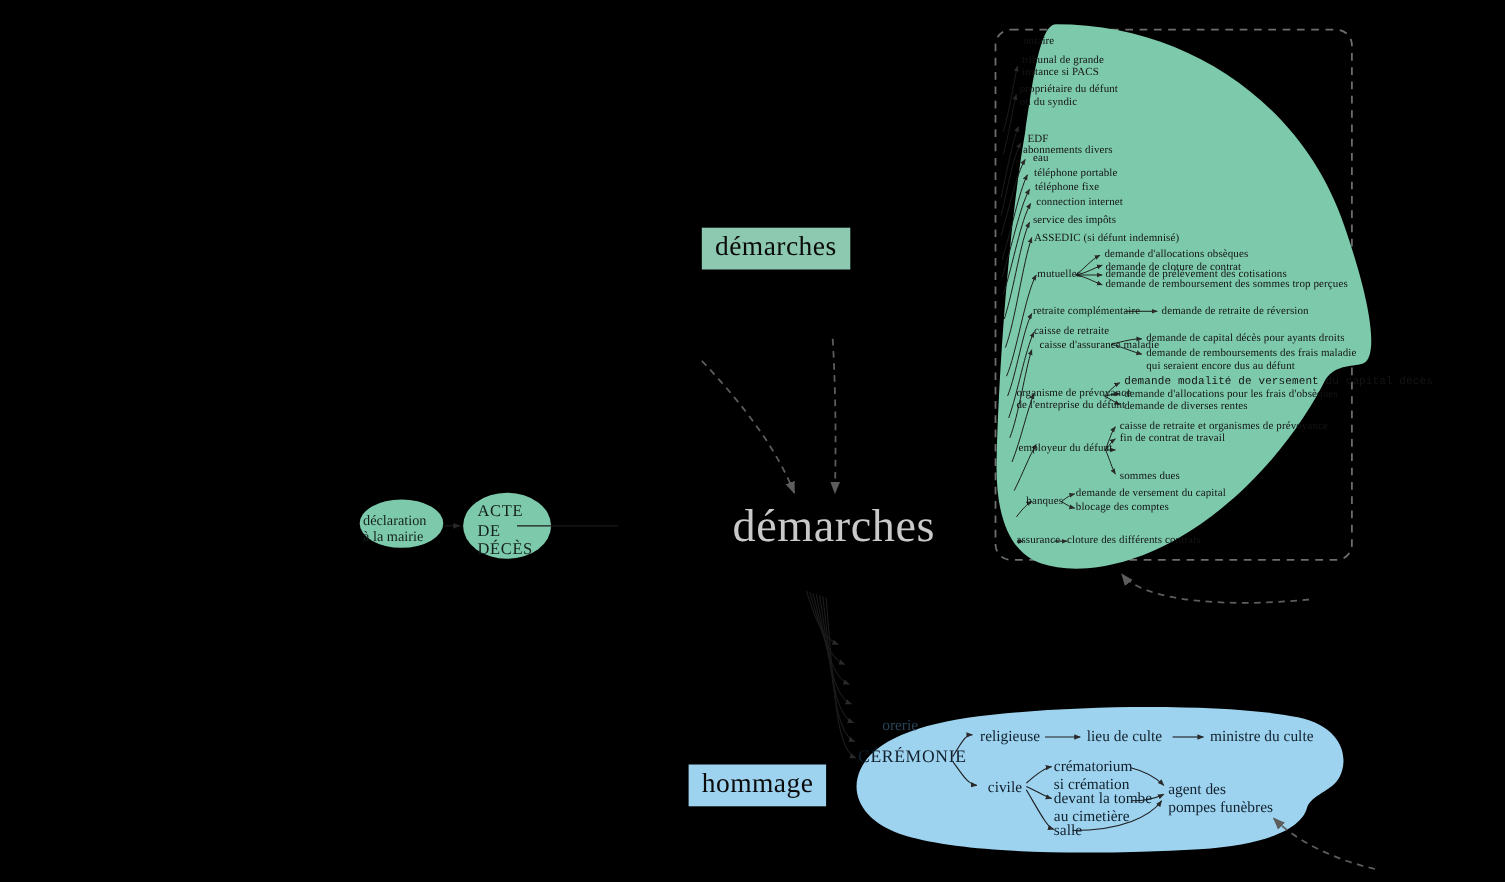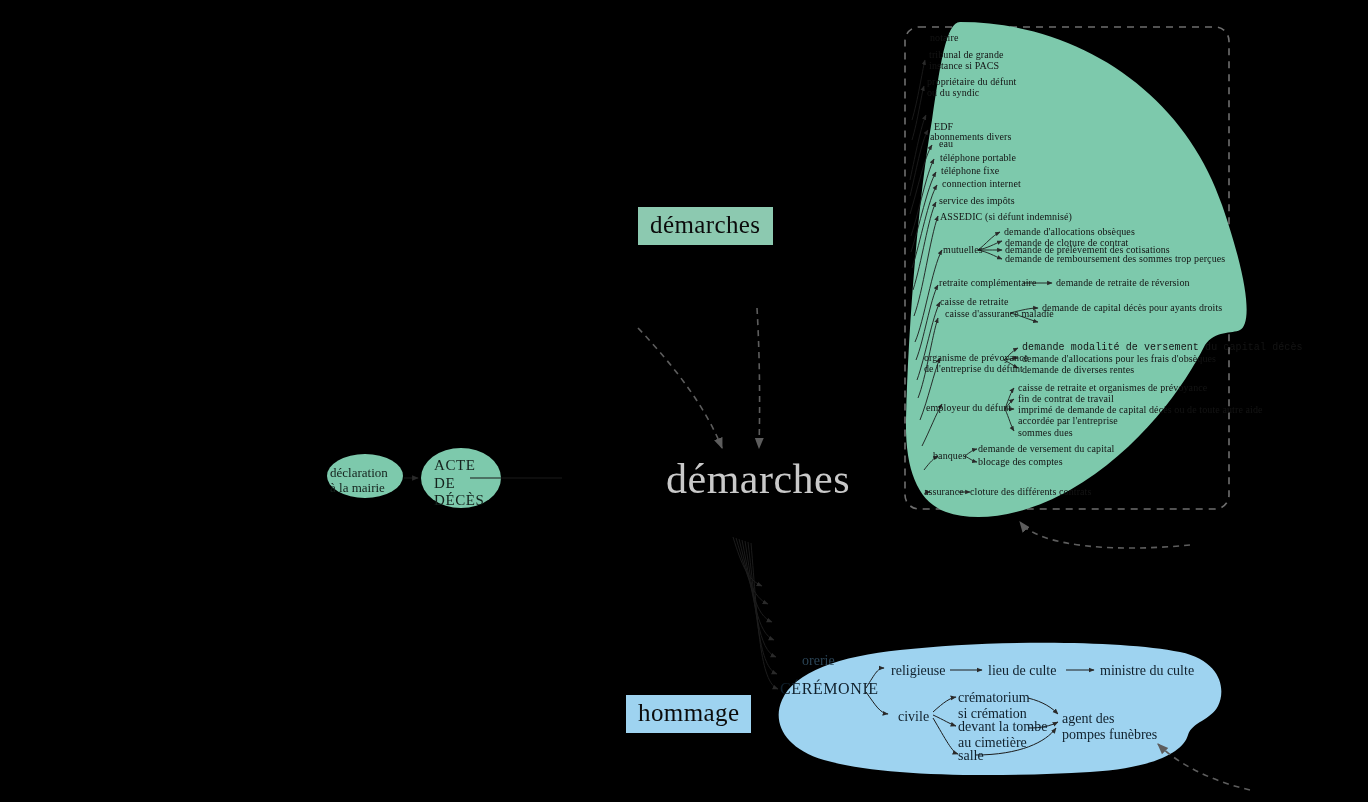--- a/index.html
+++ b/index.html
@@ -200,32 +200,32 @@
   <div class="txt n" style="left:1005px;top:245px;">demande de prélèvement des cotisations</div>
   <div class="txt n" style="left:1005px;top:254px;">demande de remboursement des sommes trop perçues</div>
 
   <div class="txt n" style="left:939px;top:278px;">retraite complémentaire</div>
   <div class="txt n" style="left:1056px;top:278px;">demande de retraite de réversion</div>
 
   <div class="txt n" style="left:940px;top:297px;">caisse de retraite</div>
 
   <div class="txt n" style="left:945px;top:309px;">caisse d'assurance maladie</div>
   <div class="txt n" style="left:1042px;top:303px;">demande de capital décès pour ayants droits</div>
+  <div class="txt n" style="left:1042px;top:317px;">demande de remboursements des frais maladie
+qui seraient encore dus au défunt</div>
 
   <div class="txt n" style="left:924px;top:353px;">organisme de prévoyance
 de l'entreprise du défunt</div>
   <div class="txt n" style="left:1022px;top:343px;font-family:Liberation Mono, monospace;">demande modalité de versement du capital décès</div>
   <div class="txt n" style="left:1022px;top:354px;">demande d'allocations pour les frais d'obsèques</div>
   <div class="txt n" style="left:1022px;top:365px;">demande de diverses rentes</div>
 
   <div class="txt n" style="left:926px;top:403px;">employeur du défunt</div>
   <div class="txt n" style="left:1018px;top:383px;">caisse de retraite et organismes de prévoyance</div>
   <div class="txt n" style="left:1018px;top:394px;">fin de contrat de travail</div>
-  <div class="txt n" style="left:1018px;top:405px;">imprimé de demande de capital décès ou de toute autre aide
-accordée par l'entreprise</div>
   <div class="txt n" style="left:1018px;top:428px;">sommes dues</div>
 
   <div class="txt n" style="left:933px;top:451px;">banques</div>
   <div class="txt n" style="left:978px;top:444px;">demande de versement du capital</div>
   <div class="txt n" style="left:978px;top:457px;">blocage des comptes</div>
 
   <div class="txt n" style="left:924px;top:487px;">assurance</div>
   <div class="txt n" style="left:970px;top:487px;">cloture des différents contrats</div>
 
   <div class="txt b faint" style="left:802px;top:653px;">orerie</div>

